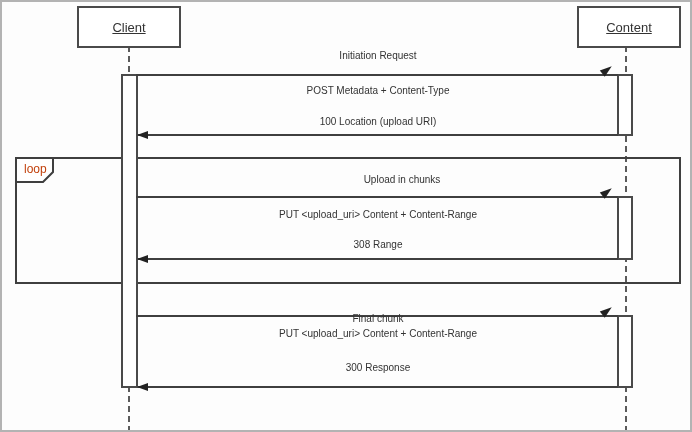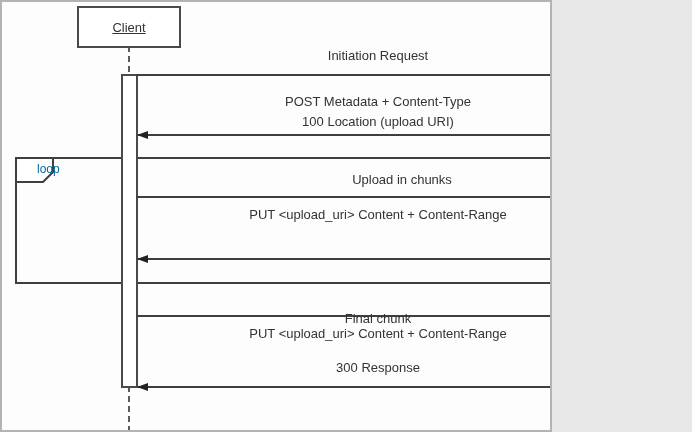--- a/index.html
+++ b/index.html
@@ -1,90 +1,91 @@
 <!DOCTYPE html>
 <html><head>
 <meta charset="utf-8">
 <style>
   html,body{margin:0;padding:0;background:#e8e8e8;}
   .canvas{
-    position:relative;width:552px;height:432px;
+    position:relative;width:692px;height:432px;
     background:#fdfdfd;border:2px solid #b3b3b3;box-sizing:border-box;
     font-family:"Liberation Sans",sans-serif;color:#333;overflow:hidden;
   }
   .abs{position:absolute;}
   .actor-box{
     width:100px;height:38px;border:2px solid #4a4a4a;background:#fff;
     display:flex;align-items:center;justify-content:center;
     font-size:13px;text-decoration:underline;z-index:5;
   }
   .lifeline{width:0;border-left:2px dashed #5a5a5a;z-index:1;}
   .activation{background:#fff;border:2px solid #4a4a4a;box-sizing:border-box;z-index:3;}
   .msg-line{height:0;border-top:2px solid #3f3f3f;z-index:4;}
   .msg-text{
-    left:136px;width:480px;text-align:center;font-size:13px;
+    left:136px;width:480px;text-align:center;font-size:10px;
     line-height:15px;z-index:6;white-space:nowrap;
   }
   .arrow-left{
     width:0;height:0;border-right:11px solid #222;
     border-top:4px solid transparent;border-bottom:4px solid transparent;z-index:6;
   }
   .arrow-ne{
     width:0;height:0;border-left:12px solid #222;
     border-top:4px solid transparent;border-bottom:4px solid transparent;
     transform:rotate(-38deg);z-index:6;
   }
   .loop-frame{border:2px solid #3f3f3f;background:transparent;z-index:2;box-sizing:border-box;}
   .loop-tab-label{
-    font-size:12px;line-height:22px;padding-left:21px;z-index:7;color:#0369a1;
+    font-size:12px;line-height:22px;padding-left:8px;z-index:7;color:#c2410c;
   }
 </style>
 </head>
 <body>
 
 <div class="canvas">
 
   <div class="abs lifeline" style="left:126px;top:44px;height:386px;"></div>
   <div class="abs lifeline" style="left:623px;top:44px;height:386px;"></div>
 
   <div class="abs actor-box" style="left:75px;top:4px;">
     <span>Client</span>
   </div>
   <div class="abs actor-box" style="left:575px;top:4px;">
-    <span>Range</span>
+    <span>Content</span>
   </div>
 
   <div class="abs loop-frame" style="left:13px;top:155px;width:666px;height:127px;"></div>
   <svg class="abs" style="left:13px;top:155px;z-index:6;" width="42" height="28">
     <path d="M1,1 H38 V15 L28,25 H1 Z" fill="#ffffff" stroke="#3f3f3f" stroke-width="2"></path>
   </svg>
   <div class="abs loop-tab-label" style="left:14px;top:156px;z-index:7;">loop</div>
 
   <div class="abs activation" style="left:119px;top:72px;width:17px;height:314px;"></div>
 
   <div class="abs activation" style="left:615px;top:72px;width:16px;height:62px;"></div>
   <div class="abs activation" style="left:615px;top:194px;width:16px;height:64px;"></div>
   <div class="abs activation" style="left:615px;top:313px;width:16px;height:73px;"></div>
 
   <div class="abs msg-text" style="top:46px;">Initiation Request</div>
   <div class="abs msg-line" style="left:134px;top:72px;width:482px;"></div>
   <div class="abs arrow-ne" style="left:599px;top:64px;"></div>
 
-  <div class="abs msg-text" style="top:81px;margin-top:11px;">POST Metadata + Content-Type</div>
+  <div class="abs msg-text" style="top:81px;">POST Metadata + Content-Type</div>
 
   <div class="abs msg-text" style="top:112px;">100 Location (upload URI)</div>
   <div class="abs msg-line" style="left:136px;top:132px;width:480px;"></div>
   <div class="abs arrow-left" style="left:135px;top:129px;"></div>
 
   <div class="abs msg-text" style="top:170px;padding-left:24px;">Upload in chunks</div>
   <div class="abs msg-line" style="left:134px;top:194px;width:482px;"></div>
   <div class="abs arrow-ne" style="left:599px;top:186px;"></div>
 
   <div class="abs msg-text" style="top:205px;">PUT &lt;upload_uri&gt; Content + Content-Range</div>
 
+  <div class="abs msg-text" style="top:235px;">308 Range</div>
   <div class="abs msg-line" style="left:136px;top:256px;width:480px;"></div>
   <div class="abs arrow-left" style="left:135px;top:253px;"></div>
 
   <div class="abs msg-text" style="top:289px;margin-top:20px;">Final chunk</div>
   <div class="abs msg-line" style="left:134px;top:313px;width:482px;"></div>
   <div class="abs arrow-ne" style="left:599px;top:305px;"></div>
 
   <div class="abs msg-text" style="top:324px;">PUT &lt;upload_uri&gt; Content + Content-Range</div>
 
   <div class="abs msg-text" style="top:358px;">300 Response</div>

